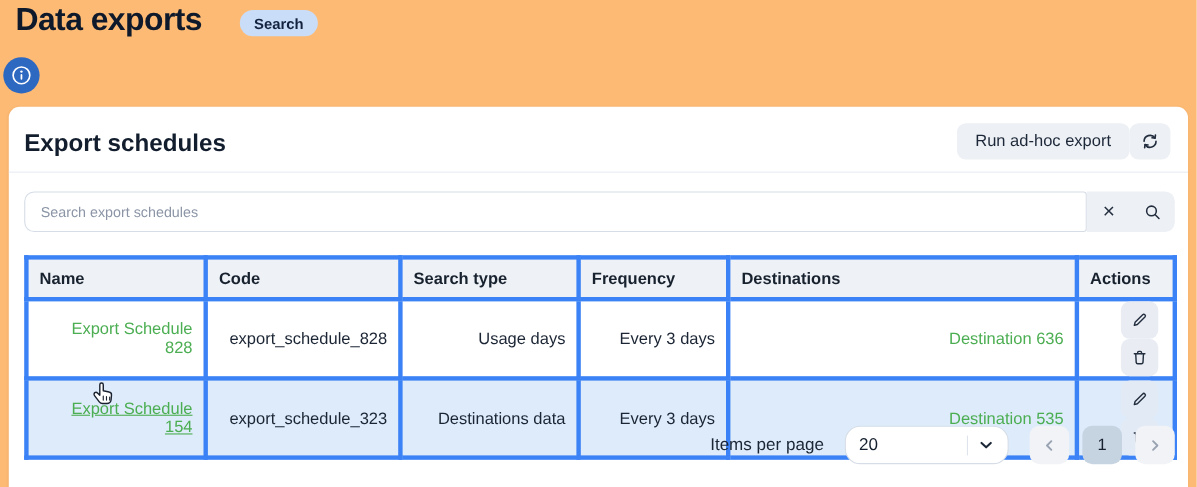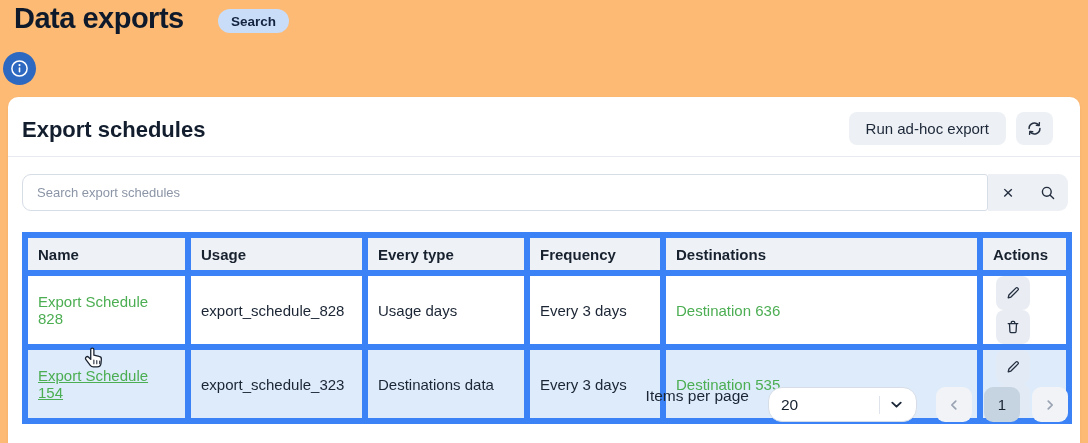--- a/index.html
+++ b/index.html
@@ -21,21 +21,21 @@
     position:absolute; left:3px; top:52px; width:33px; height:33px;
     border-radius:50%; background:#2d68c1; border:none; cursor:pointer;
     display:flex; align-items:center; justify-content:center;
   }
   .card {
     position:absolute; left:8px; top:97px; width:1072px; height:346px;
     background:#ffffff; border-radius:10px 10px 0 0;
     box-shadow:0 1px 3px rgba(16,24,40,.06);
   }
   .panel-title { position:absolute; left:14px; top:20px; font-size:22px; font-weight:bold; color:#121d2e; }
-  .header-actions { position:absolute; top:15px; right:27px; display:flex; gap:10px; }
+  .header-actions { position:absolute; top:15px; right:16px; display:flex; }
   .btn-grey {
     height:33px; background:#edf0f4; border:none; border-radius:8px;
     font-family:inherit; font-size:15px; color:#1c2738; padding:0 17px; cursor:pointer;
     display:flex; align-items:center; justify-content:center;
   }
   .icon-only { width:37px; padding:0; }
   .divider { position:absolute; top:59px; left:0; width:100%; height:1px; background:#e7ebf1; }
   .search-row { position:absolute; top:77px; left:14px; right:12px; height:37px; display:flex; }
   .search-input {
     flex:1; border:1px solid #d6dde7; border-radius:9px 3px 3px 9px;
@@ -46,36 +46,36 @@
   .search-suffix { width:80px; background:#edf0f4; border-radius:0 9px 9px 0; display:flex; }
   .suffix-btn {
     flex:1; background:none; border:none; cursor:pointer;
     display:flex; align-items:center; justify-content:center;
     font-size:19px; color:#232e3f; font-family:inherit;
   }
   table.schedules {
     position:absolute; top:135px; left:14px; width:1044px;
     border-collapse:collapse; font-size:15px; table-layout:fixed;
   }
-  .schedules th, .schedules td { border:6px solid #3b82f6; padding:0 10px; }
+  .schedules th, .schedules td { border:4px solid #3b82f6; padding:0 10px; }
   .schedules th {
     background:#eef1f6; height:38px; text-align:left; font-weight:bold; color:#18222f;
   }
-  .schedules td { height:49px; color:#1b2534; background:#fff; }
+  .schedules td { height:49px; color:#1b2534; background:#fff;text-align:right; }
   .schedules tr.highlight td { background:#ddebfa; }
   .green-link { color:#4cae52; text-decoration:none; cursor:pointer; }
   .green-link.hovered { text-decoration:underline; }
   .actions-cell { padding:0 6px; }
   .action-btn {
     width:34px; height:34px; border-radius:8px; background:#e9edf3; border:none;
     display:inline-flex; align-items:center; justify-content:center;
     vertical-align:middle; cursor:pointer; margin:0 3px;
   }
   tr.highlight .action-btn { background:#e2eaf5; }
-  .pagination { position:absolute; top:290px; right:12px; display:flex; align-items:flex-start; }
+  .pagination { position:absolute; top:290px; right:12px; display:flex; align-items:center; }
   .ipp-label { font-size:15.5px; color:#1b2534; margin-right:13px; }
   .select-box {
     width:149px; height:35px; border:1px solid #d6dde7; border-radius:14px;
     background:#fff; display:flex; align-items:center; padding:1px 12px; cursor:pointer;
   }
   .select-value { flex:1; font-size:15.5px; color:#16212f; }
   .select-sep { width:1px; height:18px; background:#dfe4ec; margin-right:9px; }
   .page-btn {
     width:36px; height:35px; border-radius:9px; border:none; cursor:pointer;
     display:flex; align-items:center; justify-content:center;
@@ -147,22 +147,22 @@
         <col style="width:163px">
           <col style="width:177px">
           <col style="width:162px">
         <col style="width:136px">
           <col style="width:317px">
           <col style="width:89px">
       </colgroup>
       <thead>
         <tr>
           <th>Name</th>
-          <th>Usage</th>
-          <th>Every type</th>
+          <th>Code</th>
+          <th>Search type</th>
           <th>Frequency</th>
           <th>Destinations</th>
           <th>Actions</th>
         </tr>
       </thead>
       <tbody>
         <tr>
           <td><a class="green-link">Export Schedule 828</a></td>
           <td>export_schedule_828</td>
           <td>Usage days</td>

